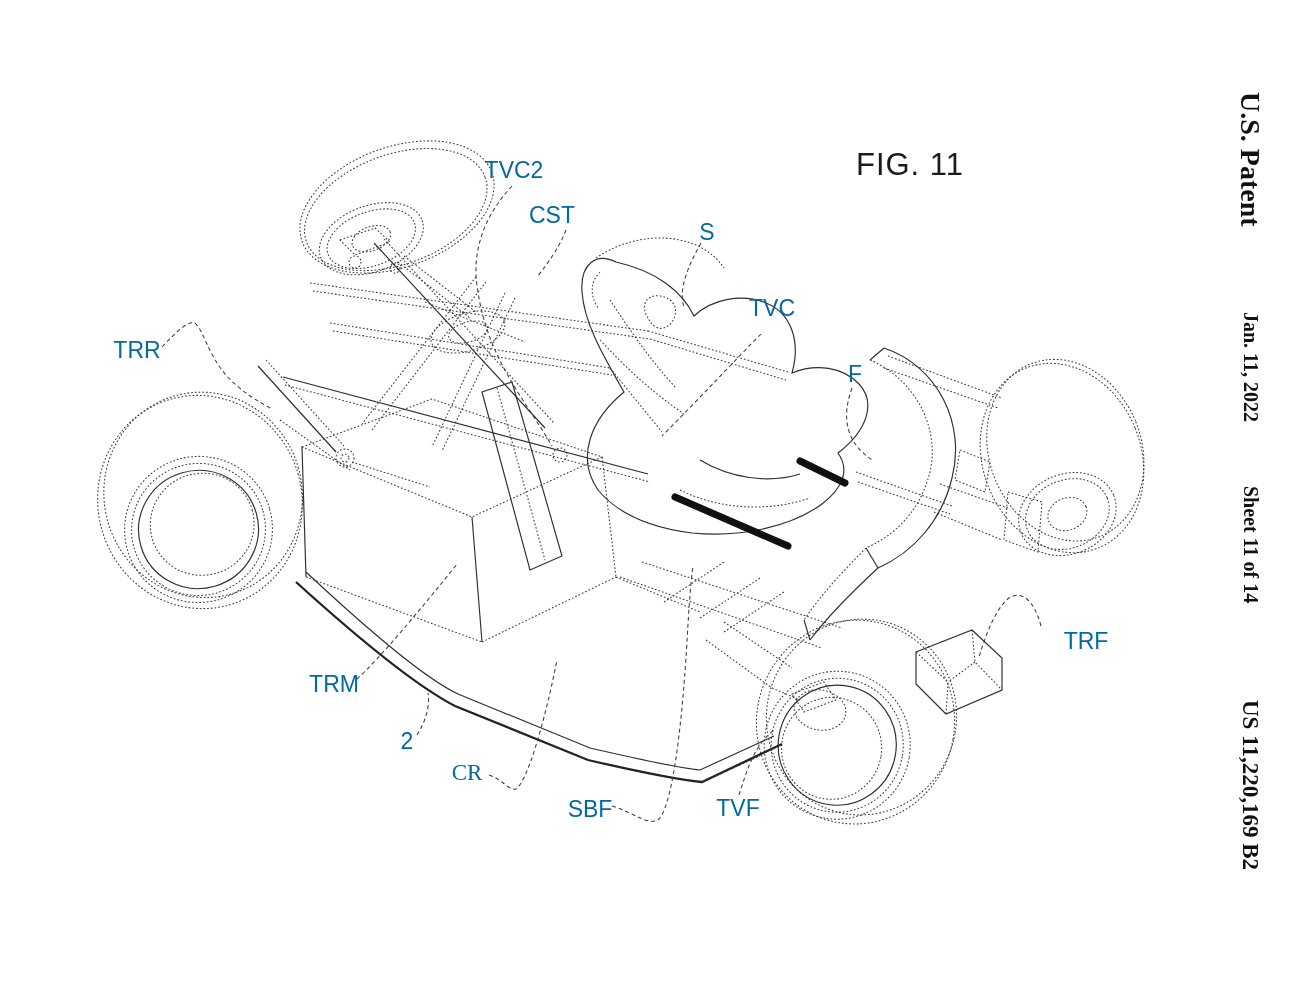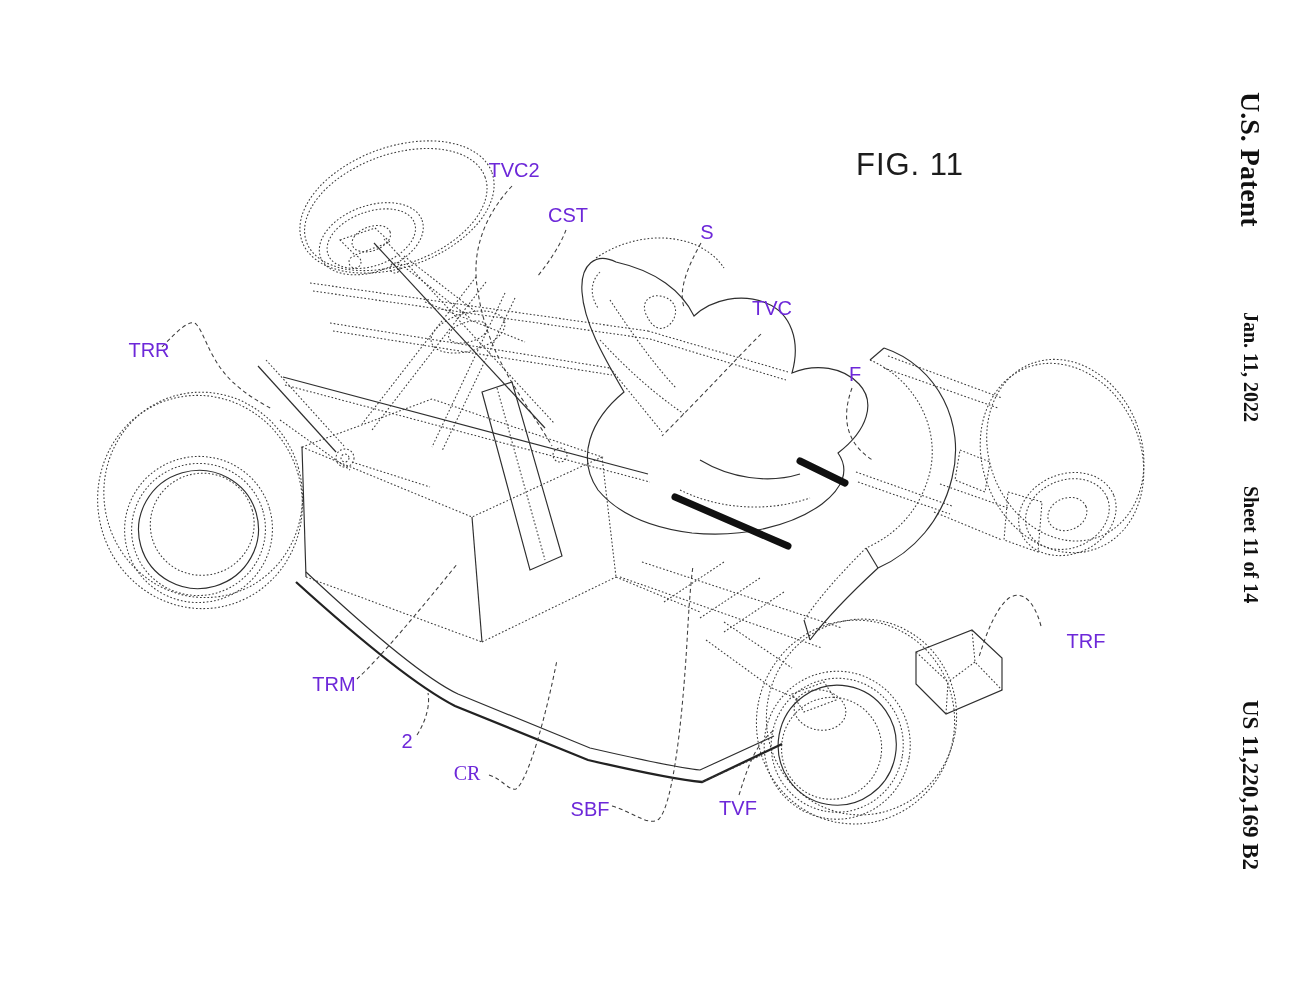--- a/index.html
+++ b/index.html
@@ -14,21 +14,21 @@
   .sl {fill:none;stroke:#222;stroke-width:2.3;}
   .sb {fill:none;stroke:#101010;stroke-width:7;stroke-linecap:round;}
   .ld {fill:none;stroke:#3c3c3c;stroke-width:1.05;stroke-dasharray:4 3;}
   
   .fig-title{
     position:absolute;transform:translate(-50%,-50%);
     font-size:31px;color:#1c1c1c;letter-spacing:1px;white-space:nowrap;
   }
   .part-label{
     position:absolute;transform:translate(-50%,-50%);
-    font-size:20px;color:#6d28d9;white-space:nowrap;text-align:center;
+    font-size:23px;color:#0369a1;white-space:nowrap;text-align:center;
   }
   
   .margin-text{
     position:absolute;writing-mode:vertical-rl;
     font-family:"Liberation Serif", serif;font-weight:bold;color:#111;
     white-space:nowrap;
   }
   .m-title {left:1234px;top:92px;font-size:28px;}
   .m-date  {left:1239px;top:312px;font-size:20px;}
   .m-sheet {left:1239px;top:486px;font-size:20px;}
@@ -197,25 +197,25 @@
       <path class="ld" d="M417,735 C427,719 430,704 428,693"></path>
       <path class="ld" d="M489,775 C502,779 509,791 516,789 C528,781 546,716 557,660"></path>
       <path class="ld" d="M612,806 C633,812 649,827 659,819 C671,806 681,741 687,642 C689,604 691,580 693,566"></path>
       <path class="ld" d="M739,795 C746,773 752,754 763,741 C769,734 772,731 776,729"></path>
     </g>
   </svg>
 
   <div class="fig-title" style="left:910px;top:165px;">FIG. 11</div>
 
   <div class="part-label" style="left:514px;top:170px;">TVC2</div>
-  <div class="part-label" style="left:568px;top:215px;">CST</div>
+  <div class="part-label" style="left:552px;top:215px;">CST</div>
   <div class="part-label" style="left:707px;top:232px;">S</div>
   <div class="part-label" style="left:772px;top:308px;">TVC</div>
   <div class="part-label" style="left:855px;top:374px;">F</div>
-  <div class="part-label" style="left:137px;top:350px;margin-left:12px;">TRR</div>
+  <div class="part-label" style="left:137px;top:350px;">TRR</div>
   <div class="part-label" style="left:1054px;top:641px;margin-left:32px;">TRF</div>
   <div class="part-label" style="left:334px;top:684px;">TRM</div>
   <div class="part-label" style="left:407px;top:741px;">2</div>
   <div class="part-label" style="left:467px;top:773px;font-family:Liberation Serif, serif;">CR</div>
   <div class="part-label" style="left:590px;top:809px;">SBF</div>
   <div class="part-label" style="left:738px;top:808px;">TVF</div>
 
   <div class="margin-text m-title">U.S. Patent</div>
   <div class="margin-text m-date">Jan. 11, 2022</div>
   <div class="margin-text m-sheet">Sheet 11 of 14</div>

